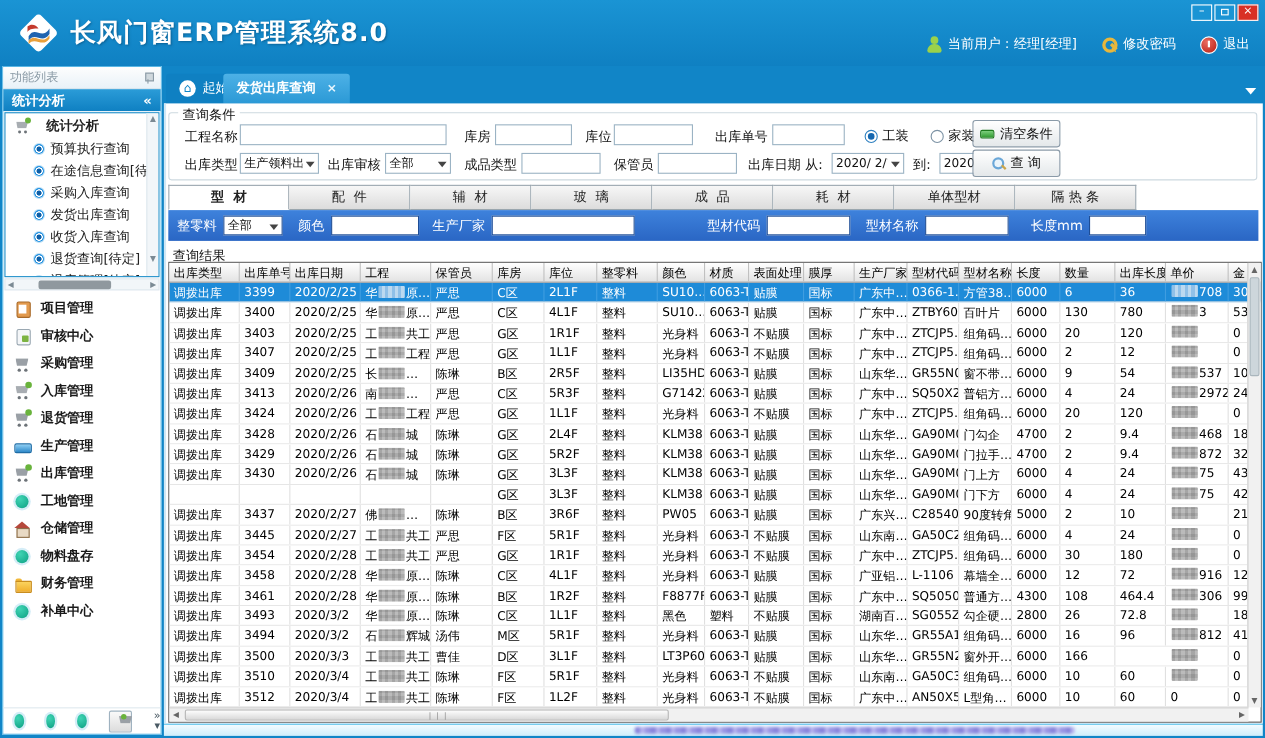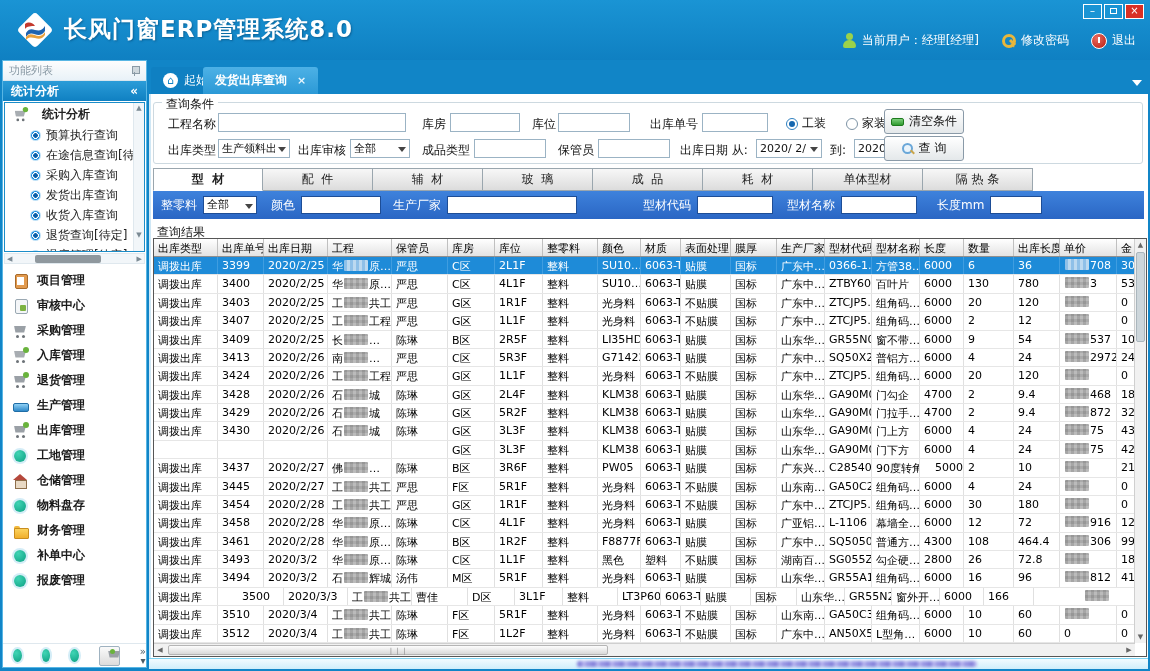--- a/index.html
+++ b/index.html
@@ -274,24 +274,20 @@
           <span>物料盘存</span>
         </div>
         <div class="menu-item">
           <span class="mi folder"></span>
           <span>财务管理</span>
         </div>
         <div class="menu-item">
           <span class="mi circle"></span>
           <span>补单中心</span>
         </div>
-        <div class="menu-item">
-          <span class="mi circle"></span>
-          <span>报废管理</span>
-        </div>
       </div>
     <div class="side-footer">
       <span class="fc"></span>
       <span class="fc"></span>
       <span class="fc"></span>
       <span class="btn-cart"></span>
       <span class="chev"><span>»</span><br>▾</span>
     </div>
   </div>
 
@@ -662,21 +658,21 @@
               <div class="gc" style="width: 47px;">B区</div>
               <div class="gc" style="width: 48px;">3R6F</div>
               <div class="gc" style="width: 55px;">整料</div>
               <div class="gc" style="width: 43px;">PW05</div>
               <div class="gc" style="width: 40px;">6063-T5</div>
               <div class="gc" style="width: 50px;">贴膜</div>
               <div class="gc" style="width: 46px;">国标</div>
               <div class="gc" style="width: 48px;">广东兴…</div>
               <div class="gc" style="width: 47px;">C28540B</div>
               <div class="gc" style="width: 48px;">90度转角</div>
-              <div class="gc" style="width: 44px; text-align: right;">5000</div>
+              <div class="gc" style="width: 44px;">5000</div>
               <div class="gc" style="width: 50px;">2</div>
               <div class="gc" style="width: 46px;">10</div>
               <div class="gc" style="width: 57px;"><span class="mosaic"></span></div>
               <div class="gc" style="width: 18px;">216</div>
             </div>
             <div class="grow">
               <div class="gc" style="width: 64px;">调拨出库</div>
               <div class="gc" style="width: 46px;">3445</div>
               <div class="gc" style="width: 64px;">2020/2/27</div>
               <div class="gc" style="width: 64px;">工<span class="mosaic"></span>共工程</div>
@@ -802,21 +798,21 @@
               <div class="gc" style="width: 47px;">GR55A11</div>
               <div class="gc" style="width: 48px;">组角码…</div>
               <div class="gc" style="width: 44px;">6000</div>
               <div class="gc" style="width: 50px;">16</div>
               <div class="gc" style="width: 46px;">96</div>
               <div class="gc" style="width: 57px;"><span class="mosaic"></span>812</div>
               <div class="gc" style="width: 18px;">411</div>
             </div>
             <div class="grow">
               <div class="gc" style="width: 64px;">调拨出库</div>
-              <div class="gc" style="width: 46px; margin-left: 20px;">3500</div>
+              <div class="gc" style="width: 46px;">3500</div>
               <div class="gc" style="width: 64px;">2020/3/3</div>
               <div class="gc" style="width: 64px;">工<span class="mosaic"></span>共工程</div>
               <div class="gc" style="width: 56px;">曹佳</div>
               <div class="gc" style="width: 47px;">D区</div>
               <div class="gc" style="width: 48px;">3L1F</div>
               <div class="gc" style="width: 55px;">整料</div>
               <div class="gc" style="width: 43px;">LT3P60</div>
               <div class="gc" style="width: 40px;">6063-T5</div>
               <div class="gc" style="width: 50px;">贴膜</div>
               <div class="gc" style="width: 46px;">国标</div>

